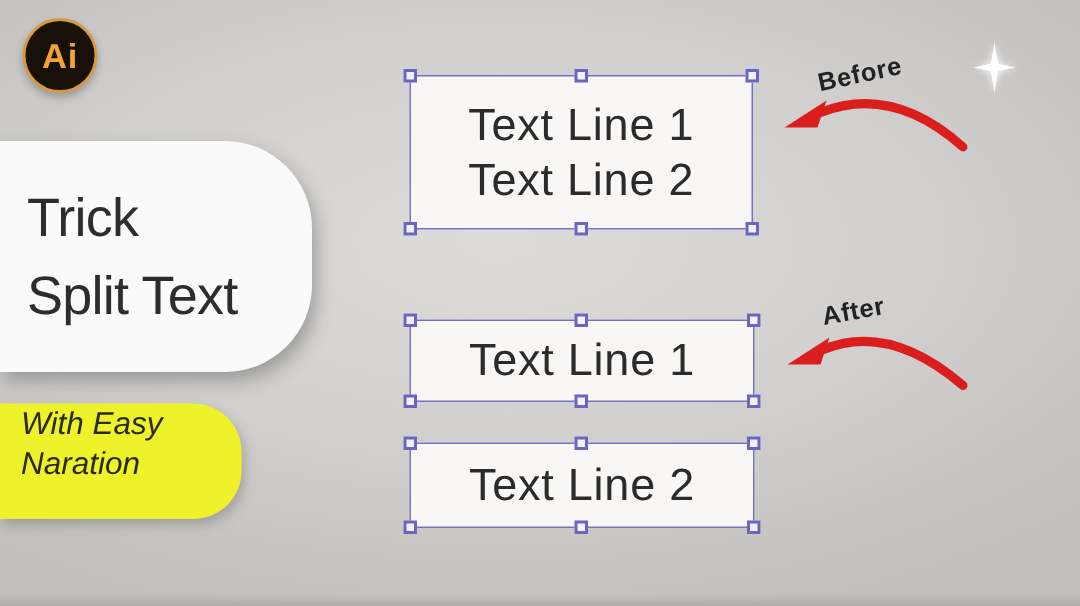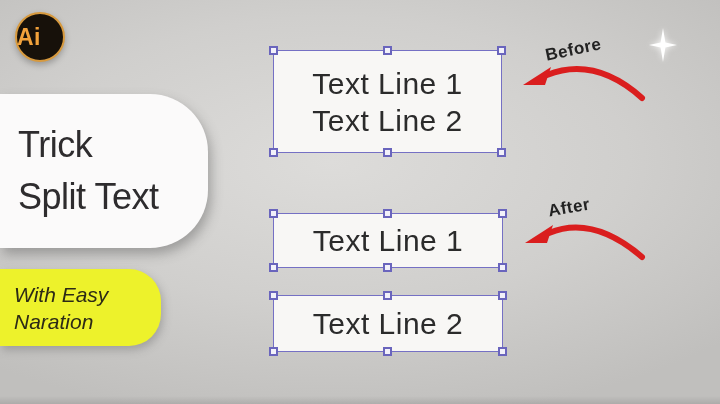--- a/index.html
+++ b/index.html
@@ -11,40 +11,40 @@
   .stage::after {
     content:""; position:absolute; left:0; right:0; bottom:0; height:8px;
     background:linear-gradient(to bottom, rgba(0,0,0,0), rgba(0,0,0,0.10));
     pointer-events:none;
   }
 
   
   .ai-logo {
     position:absolute; left:15px; top:12px; width:46px; height:46px;
     border-radius:50%; background:#17110a; border:2px solid #d89a3e;
-    display:flex; align-items:center; 
+    display:flex; align-items:center; justify-content:center;
     box-shadow:0 3px 6px rgba(0,0,0,0.25);
   }
   .ai-logo span { color:#f2a23b; font-size:23px; font-weight:bold; letter-spacing:0.5px; }
 
   
   .title-panel {
     position:absolute; left:0; top:94px; width:208px; height:154px;
     background:#fbfafa; border-radius:0 58px 58px 0;
     box-shadow:3px 6px 12px rgba(90,90,90,0.45);
     display:flex; flex-direction:column; justify-content:center; padding-left:18px; box-sizing:border-box;
   }
   .title-panel .line { color:#2e2c2e; font-size:36px; font-weight:500; line-height:52px; letter-spacing:-0.5px; }
 
   
   .yellow-badge {
     position:absolute; left:0; top:269px; width:161px; height:77px;
     background:#edf22b; border-radius:0 32px 32px 0;
     box-shadow:2px 4px 8px rgba(90,90,90,0.35);
-    display:flex; flex-direction:column; justify-content:center; padding-left:14px; box-sizing:border-box;
+    display:flex; flex-direction:column; padding-left:14px; box-sizing:border-box;
   }
   .yellow-badge .line { color:#2c2a16; font-size:21px; font-style:italic; font-weight:500; line-height:27px; }
 
   
   .text-frame {
     position:absolute; background:#f8f7f5; border:1px solid #7570c4;
     display:flex; flex-direction:column; align-items:center; justify-content:center;
     box-sizing:border-box;
   }
   .frame-1 { left:273px; top:50px;  width:229px; height:103px; }

